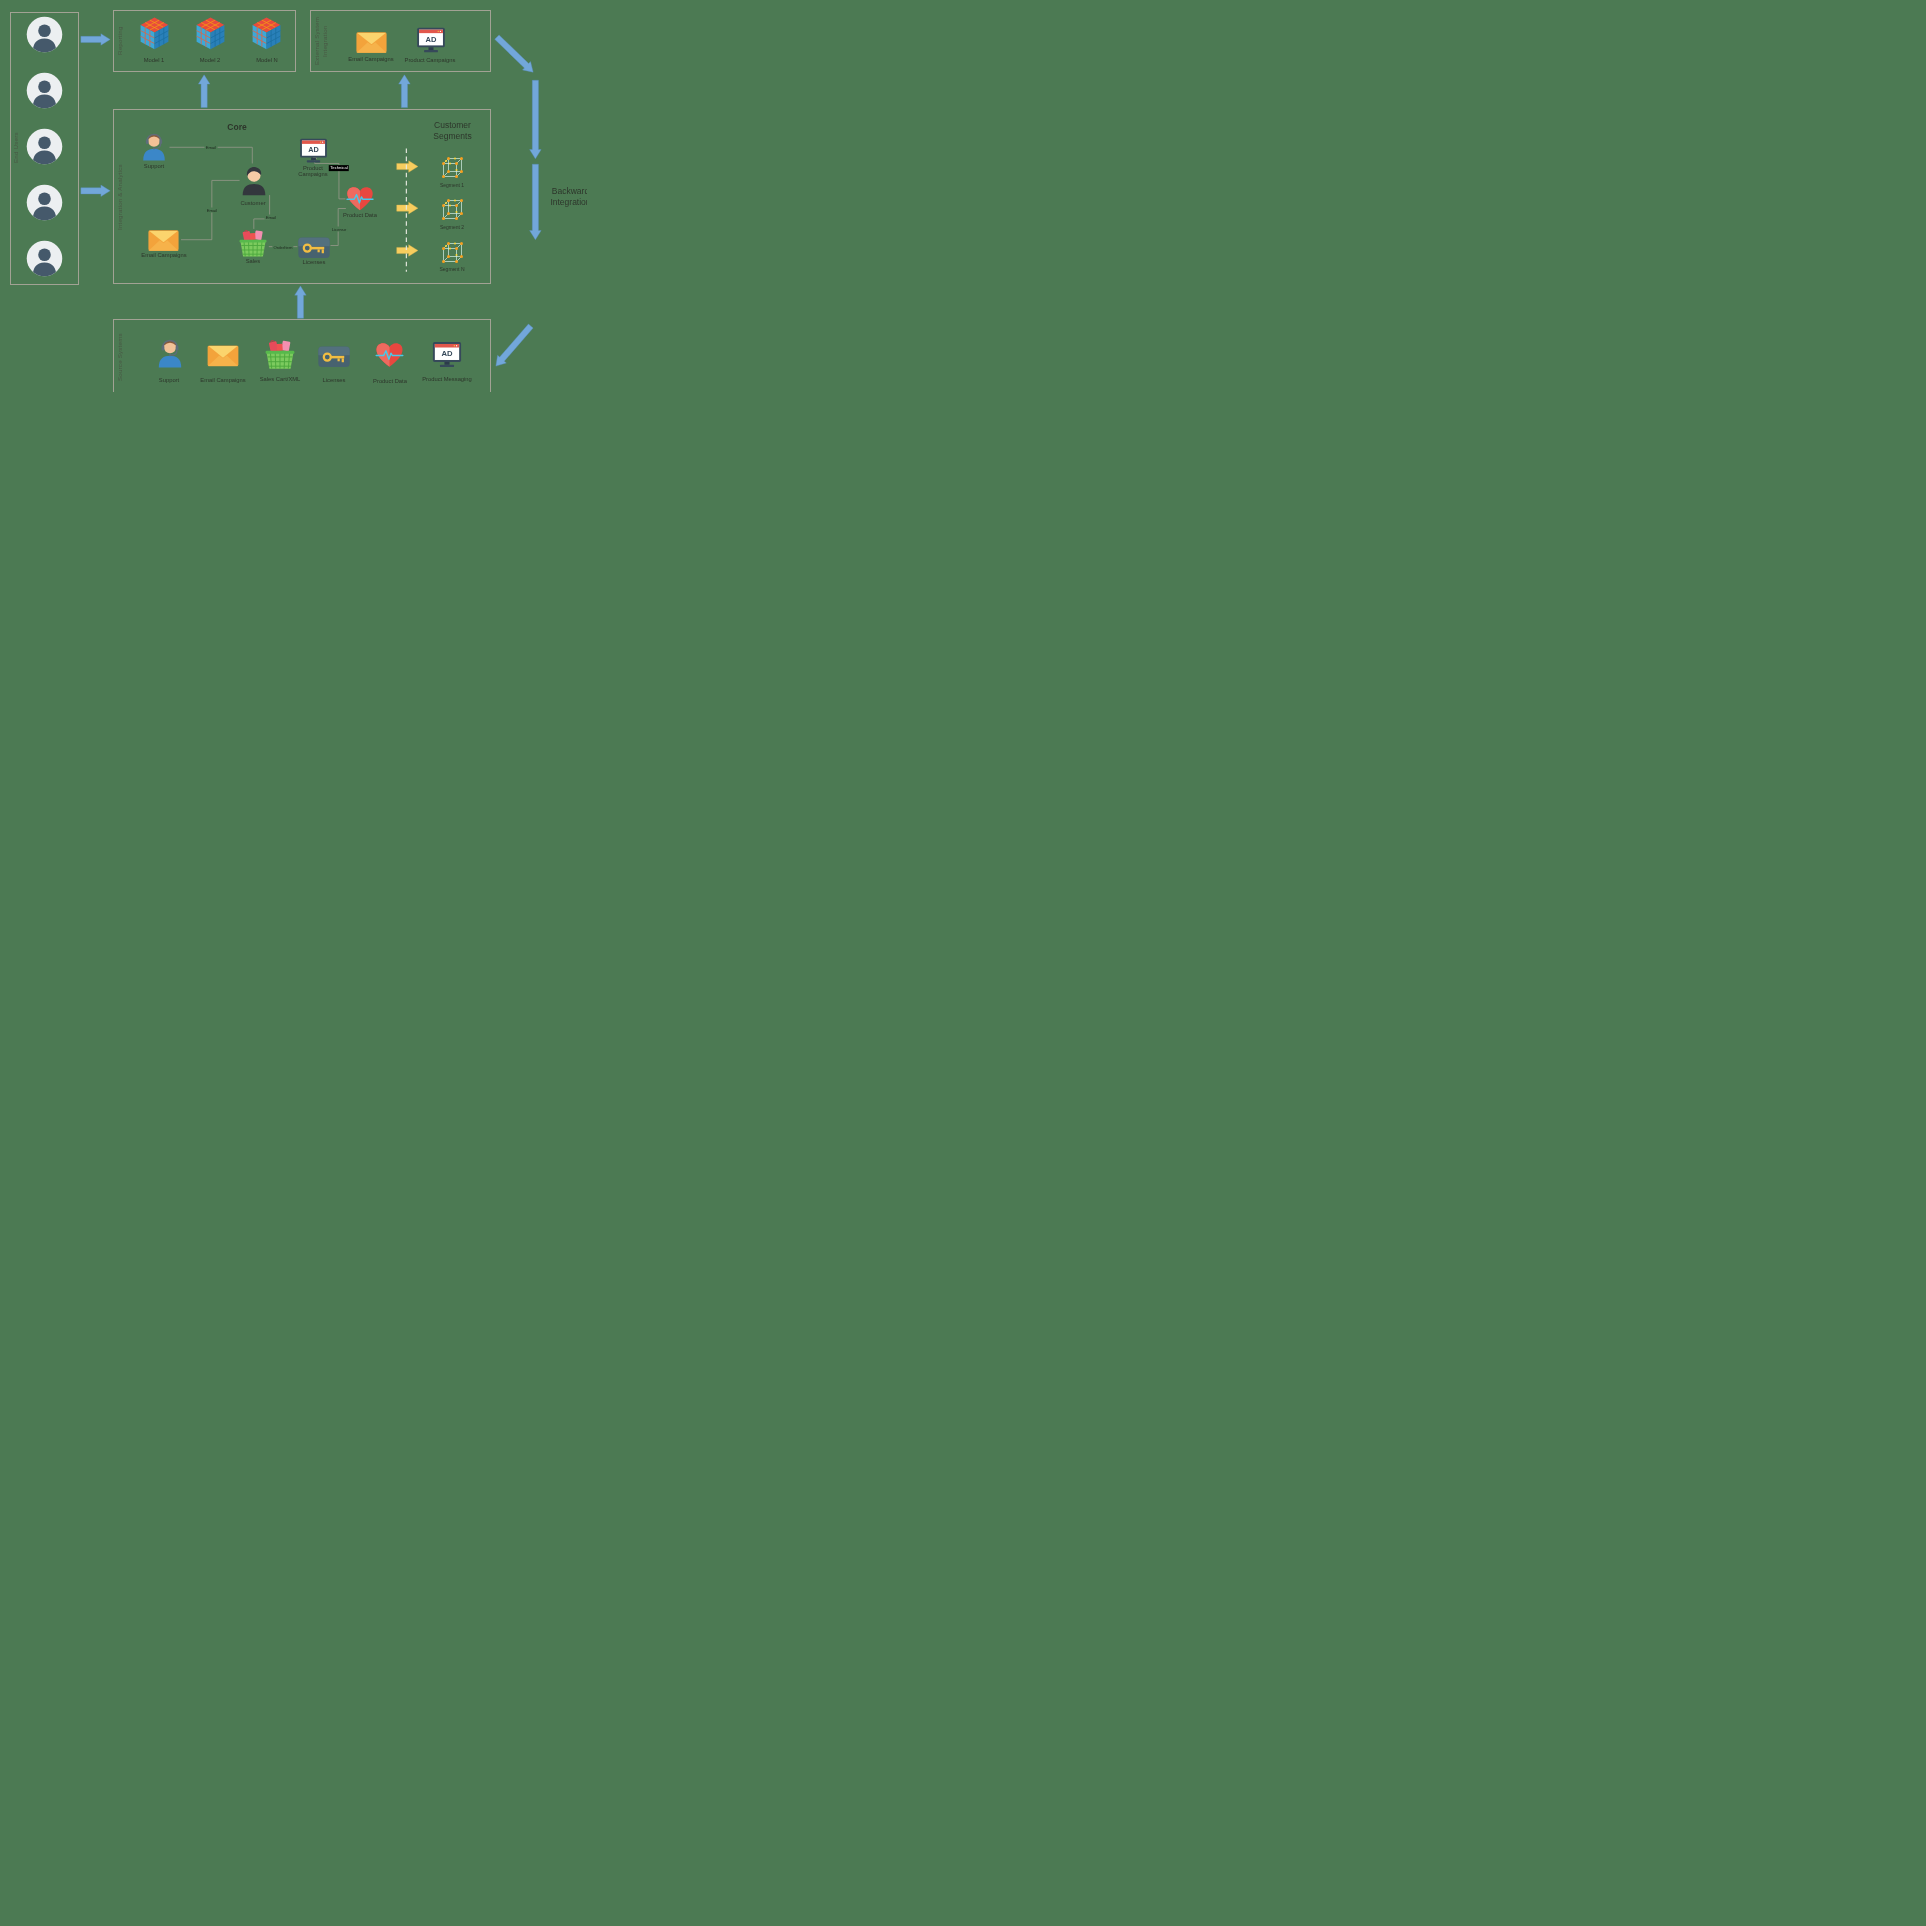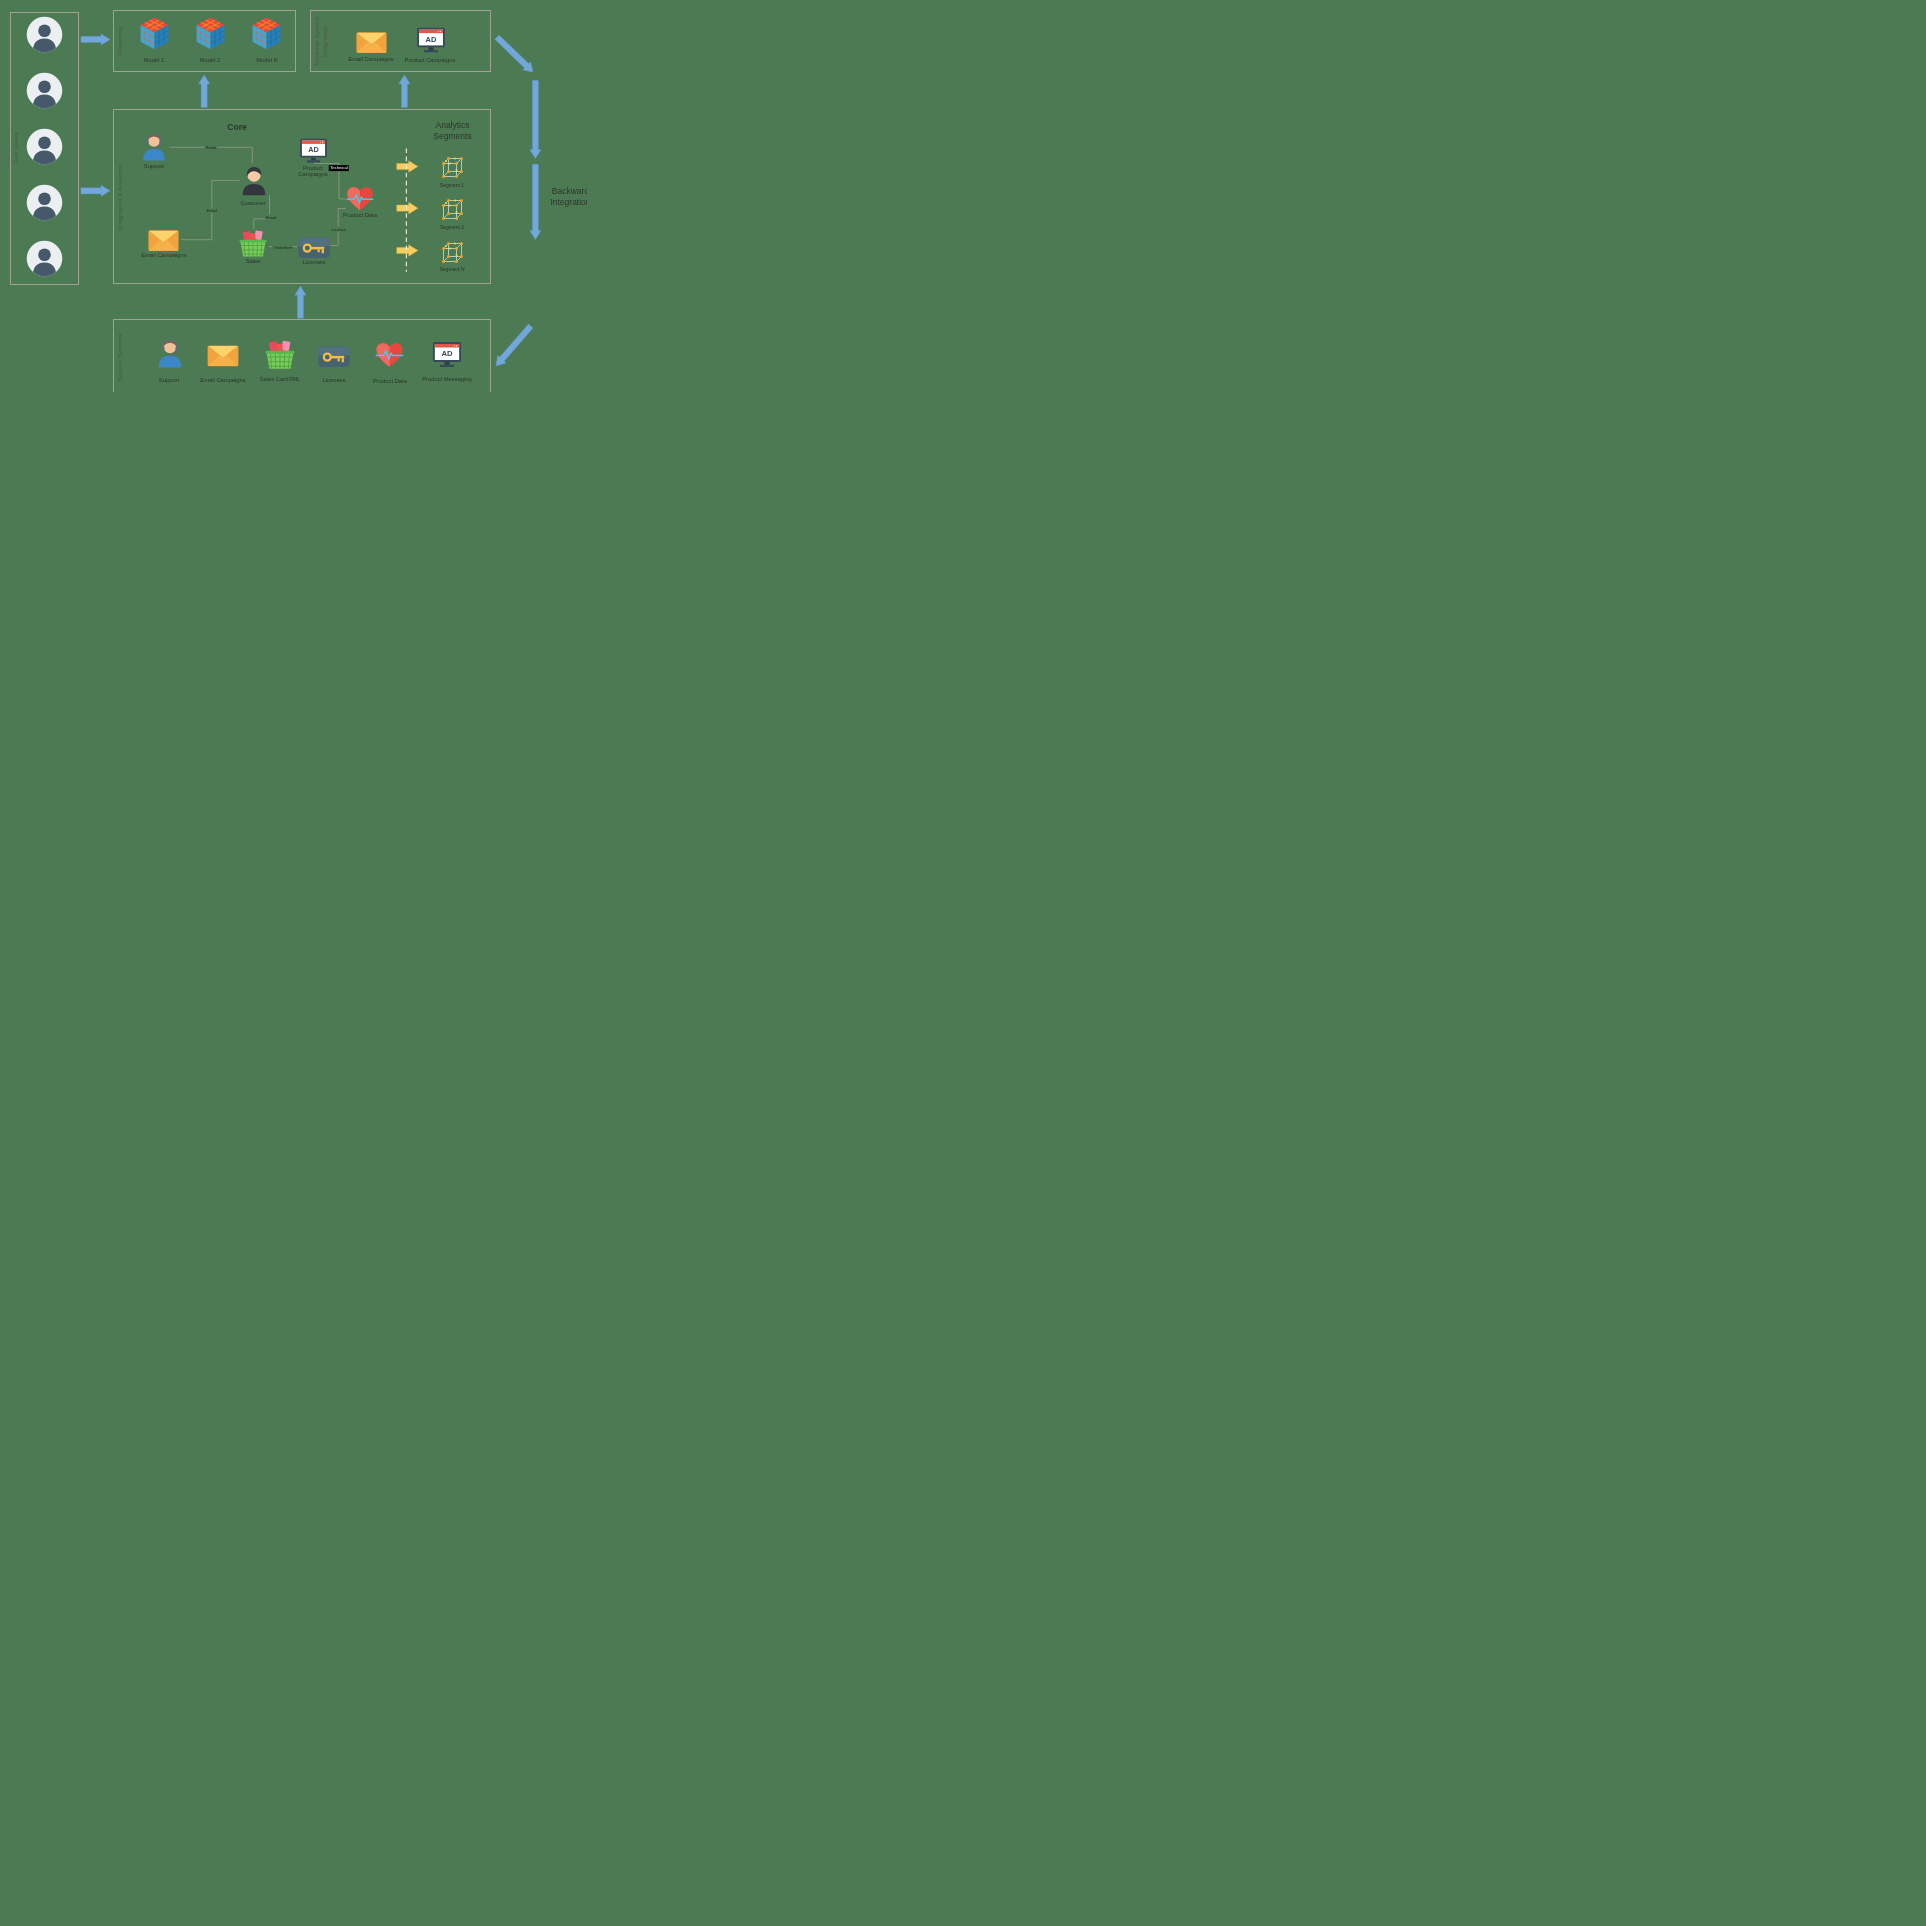--- a/index.html
+++ b/index.html
@@ -220,21 +220,21 @@
   <div class="icon" style="left:356px;top:32px;width:31px;height:21px;"><svg width="31" height="21" viewBox="0 0 80 54">
         <use href="#ic-envelope"></use>
       </svg></div>
   <div class="icon" style="left:415px;top:27px;width:32px;height:28px;"><svg width="32" height="28" viewBox="0 0 82 73">
         <use href="#ic-monitor"></use>
       </svg></div>
   <div class="nlabel" style="left:371px;top:56px;">Email Campaigns</div>
   <div class="nlabel" style="left:430px;top:57px;">Product Campaigns</div>
 
   <div class="title" style="left:237px;top:122px;font-weight:bold;">Core</div>
-  <div class="title" style="left:453px;top:120px;width:65px;margin-left:-33px;transform:none;">Analytics Segments</div>
+  <div class="title" style="left:453px;top:120px;width:65px;margin-left:-33px;transform:none;">Customer Segments</div>
 
   <div class="icon" style="left:139px;top:130px;width:30px;height:31px;"><svg width="30" height="31" viewBox="0 0 78 80">
         <use href="#ic-support"></use>
       </svg></div>
   <div class="nlabel" style="left:154px;top:163px;">Support</div>
 
   <div class="icon" style="left:238px;top:163px;width:32px;height:33px;"><svg width="32" height="33" viewBox="0 0 82 86">
         <use href="#ic-customer"></use>
       </svg></div>
   <div class="nlabel" style="left:253px;top:200px;">Customer</div>

